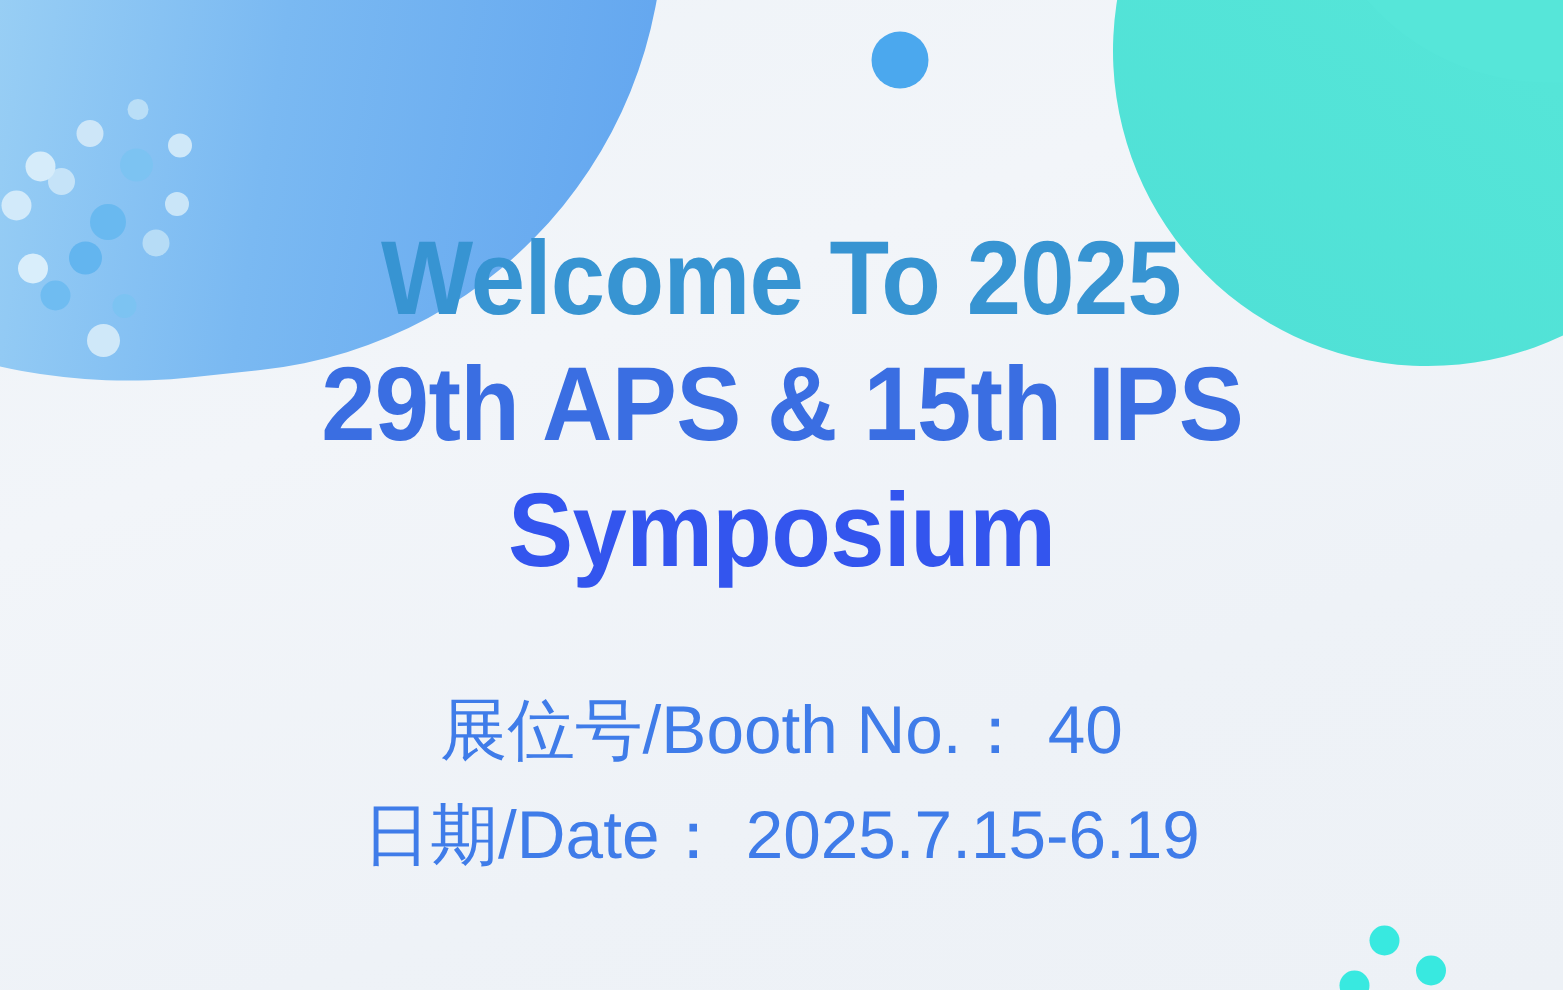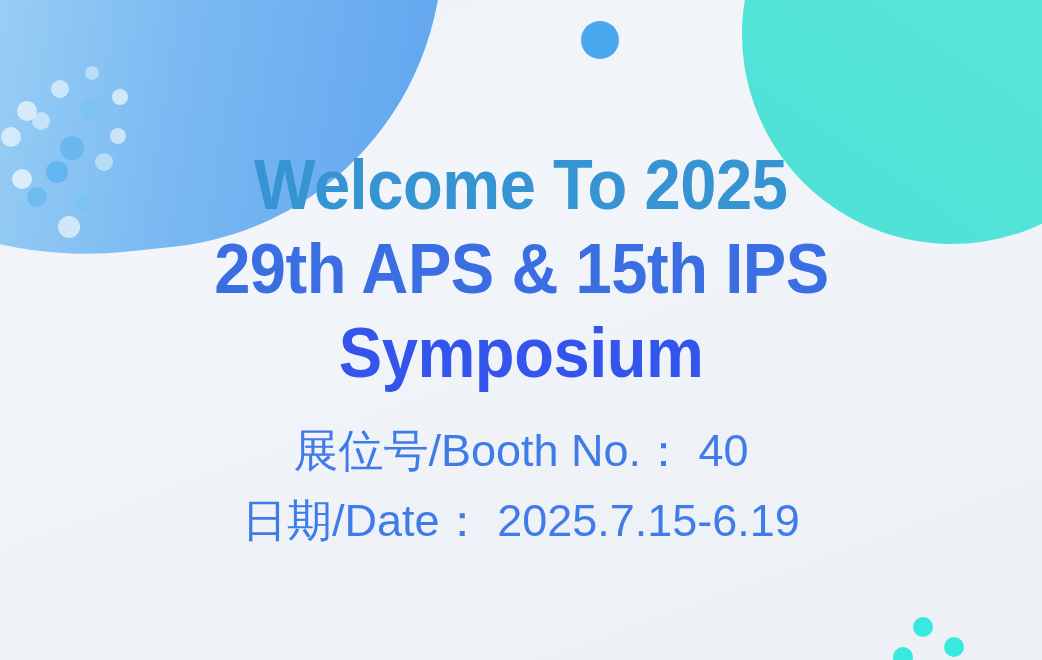--- a/index.html
+++ b/index.html
@@ -99,21 +99,21 @@
   #headline-3 { color: #3355ee; }
 
   .infoline {
     font-family: "Liberation Sans", sans-serif;
     font-weight: normal;
     font-size: 45px;
     line-height: 68px;
     white-space: nowrap;
     color: #3f7ce9;
   }
-  #info-1 { margin-top: 22px; }
+  #info-1 { margin-top: 58px; }
   #info-2 { margin-top: 2px; }
 </style>
 </head>
 <body>
 
 <div id="banner">
 
   <div id="blue-blob" class="deco"></div>
   <div id="teal-blob" class="deco"></div>
   <div id="teal-blob-corner" class="deco"></div>

